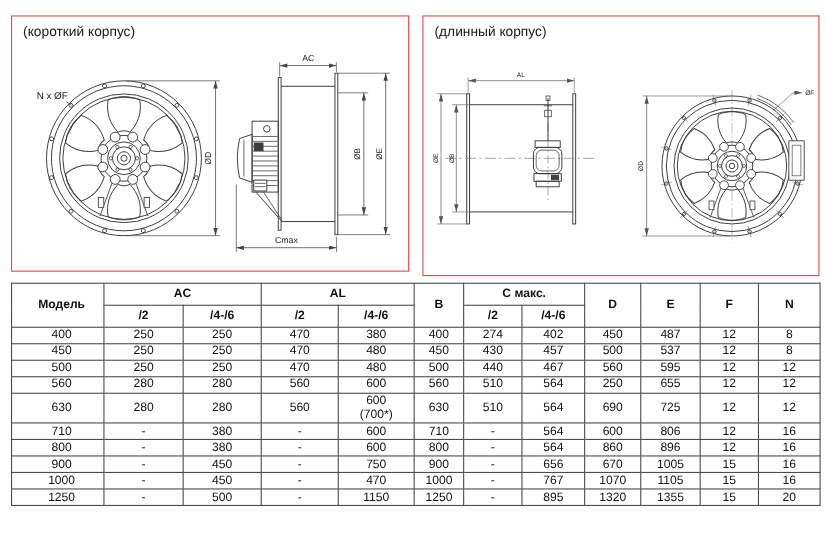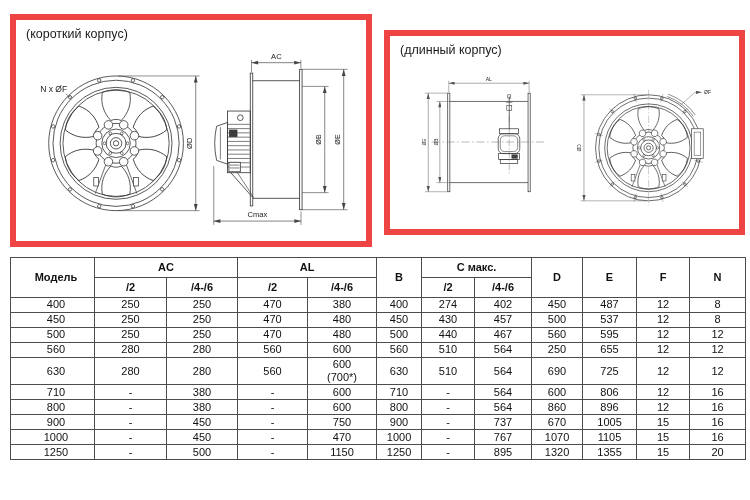--- a/index.html
+++ b/index.html
@@ -1,21 +1,21 @@
 <!DOCTYPE html>
 <html><head>
 <meta charset="utf-8">
 <style>
   * { margin:0; padding:0; box-sizing:border-box; }
   html,body { width:750px; height:500px; background:#fff; overflow:hidden;
               font-family:"Liberation Sans", sans-serif; }
   body { position:relative; }
-  .panel { position:absolute; border:6px solid #ef4444; background:#fff; }
+  .panel { position:absolute; border:1px solid #ef4444; background:#fff; }
   #panel-short { left:10px; top:14px; width:362px; height:233px; }
-  #panel-long  { left:384px; top:30px; width:361px; height:205px; }
+  #panel-long  { left:384px; top:14px; width:361px; height:237px; }
   .panel-title { position:absolute; left:10px; top:7px; font-size:12.5px; color:#1a1a1a; z-index:2; }
   svg.draw { position:absolute; left:0; top:0; width:100%; height:100%; }
   svg text { fill:#222; }
 
   table#dims { position:absolute; left:10px; top:257px; width:736px;
                border-collapse:collapse; table-layout:fixed; }
   #dims th, #dims td { border:1px solid #4c4c4c; font-size:11px; color:#111;
                        text-align:center; padding:0 2px; line-height:1.2; }
   #dims th { font-weight:bold; height:20px; }
   #dims td { height:15px; white-space:pre-line; }
@@ -437,21 +437,21 @@
         <td>16</td>
     </tr>
     <tr>
       <td class="model">900</td>
         <td>-</td>
         <td>450</td>
         <td>-</td>
         <td>750</td>
         <td>900</td>
         <td>-</td>
-        <td>737</td>
+        <td>656</td>
         <td>670</td>
         <td>1005</td>
         <td>15</td>
         <td>16</td>
     </tr>
     <tr>
       <td class="model">1000</td>
         <td>-</td>
         <td>450</td>
         <td>-</td>

